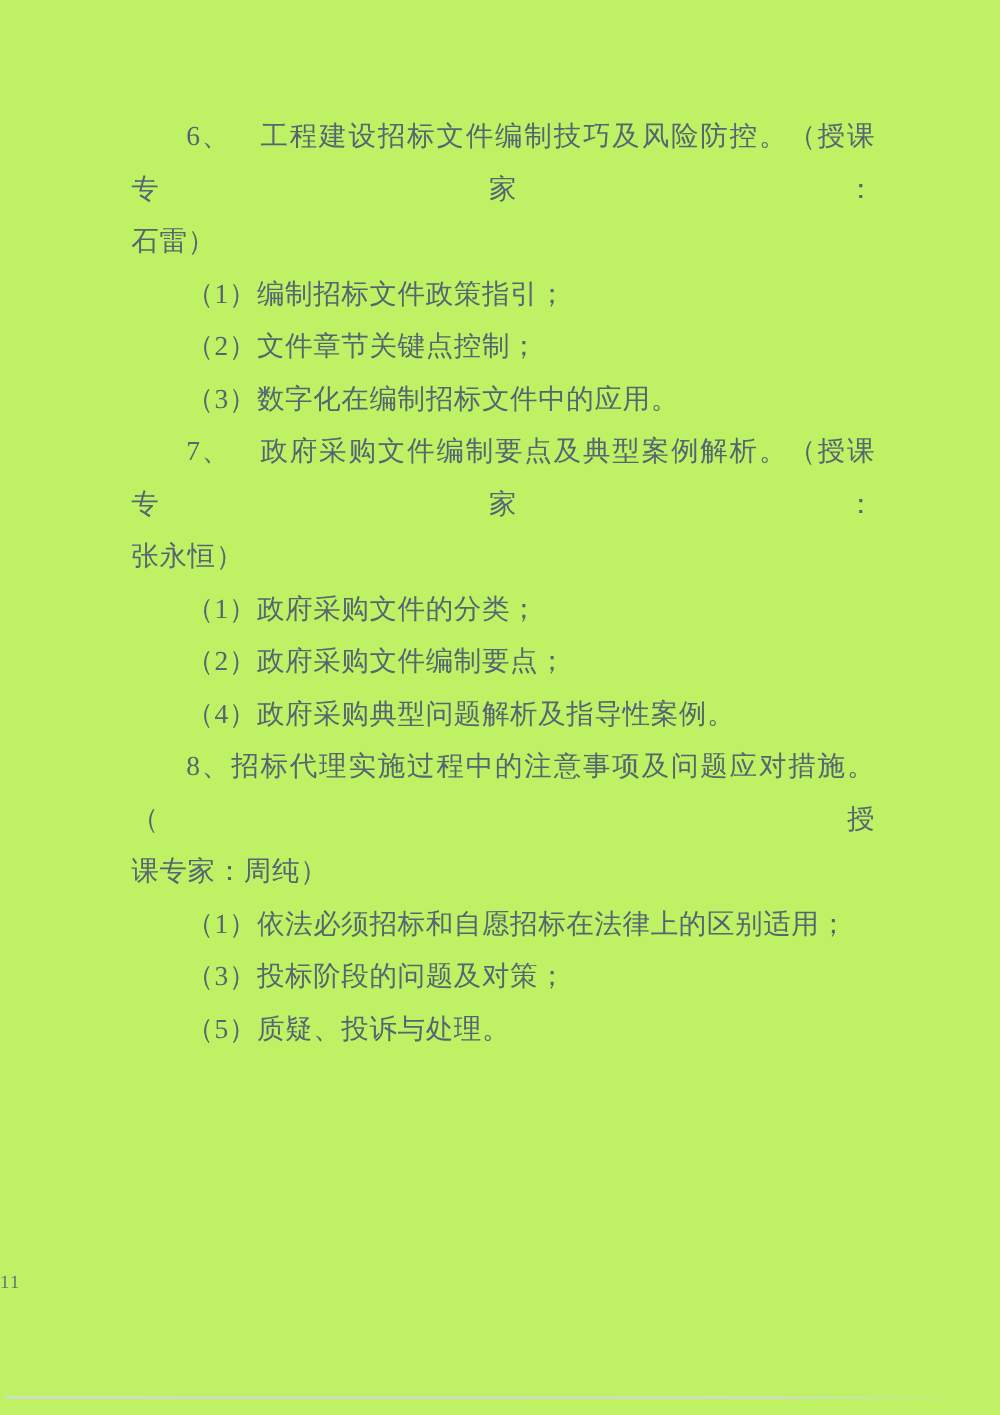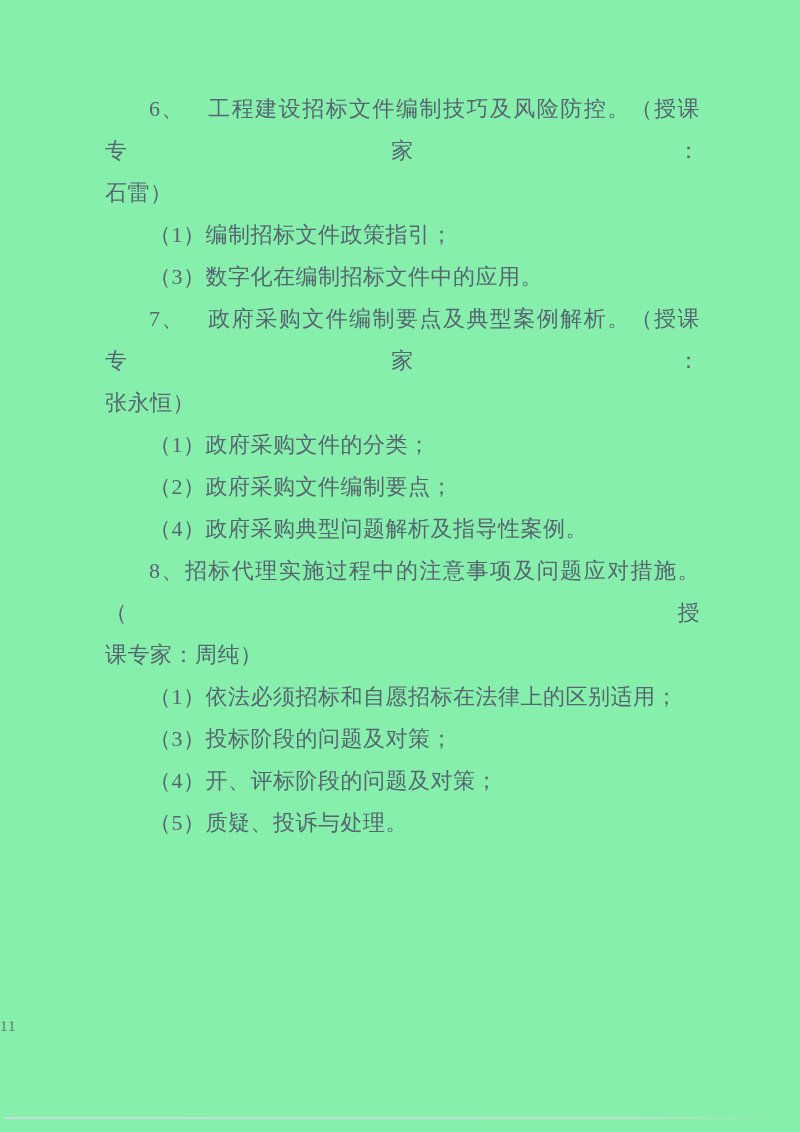--- a/index.html
+++ b/index.html
@@ -4,21 +4,21 @@
 <style>
   html, body {
     margin: 0;
     padding: 0;
     background: #ffffff;
   }
   .page {
     position: relative;
     width: 800px;
     height: 1132px;
-    background: #86efac;
+    background: #bef264;
     overflow: hidden;
     font-family: "Liberation Serif", "DejaVu Serif", serif;
     color: #566671;
   }
   .doc-content {
     position: absolute;
     left: 105px;
     top: 88px;
     width: 595px;
   }
@@ -62,33 +62,33 @@
 </head>
 <body>
 
 <div class="page">
 
   <div class="doc-content">
 
     <p class="doc-line indent stretch">6、　工程建设招标文件编制技巧及风险防控。（授课专家：</p>
     <p class="doc-line">石雷）</p>
     <p class="doc-line indent">（1）编制招标文件政策指引；</p>
+    <p class="doc-line indent">（2）文件章节关键点控制；</p>
     <p class="doc-line indent">（3）数字化在编制招标文件中的应用。</p>
 
     <p class="doc-line indent stretch">7、　政府采购文件编制要点及典型案例解析。（授课专家：</p>
     <p class="doc-line">张永恒）</p>
     <p class="doc-line indent">（1）政府采购文件的分类；</p>
     <p class="doc-line indent">（2）政府采购文件编制要点；</p>
     <p class="doc-line indent">（4）政府采购典型问题解析及指导性案例。</p>
 
     <p class="doc-line indent stretch">8、招标代理实施过程中的注意事项及问题应对措施。（授</p>
     <p class="doc-line">课专家：周纯）</p>
     <p class="doc-line indent">（1）依法必须招标和自愿招标在法律上的区别适用；</p>
     <p class="doc-line indent">（3）投标阶段的问题及对策；</p>
-    <p class="doc-line indent">（4）开、评标阶段的问题及对策；</p>
     <p class="doc-line indent">（5）质疑、投诉与处理。</p>
 
   </div>
 
   <div class="page-number">11</div>
 
   <div class="scan-edge"></div>
 
 </div>
 

